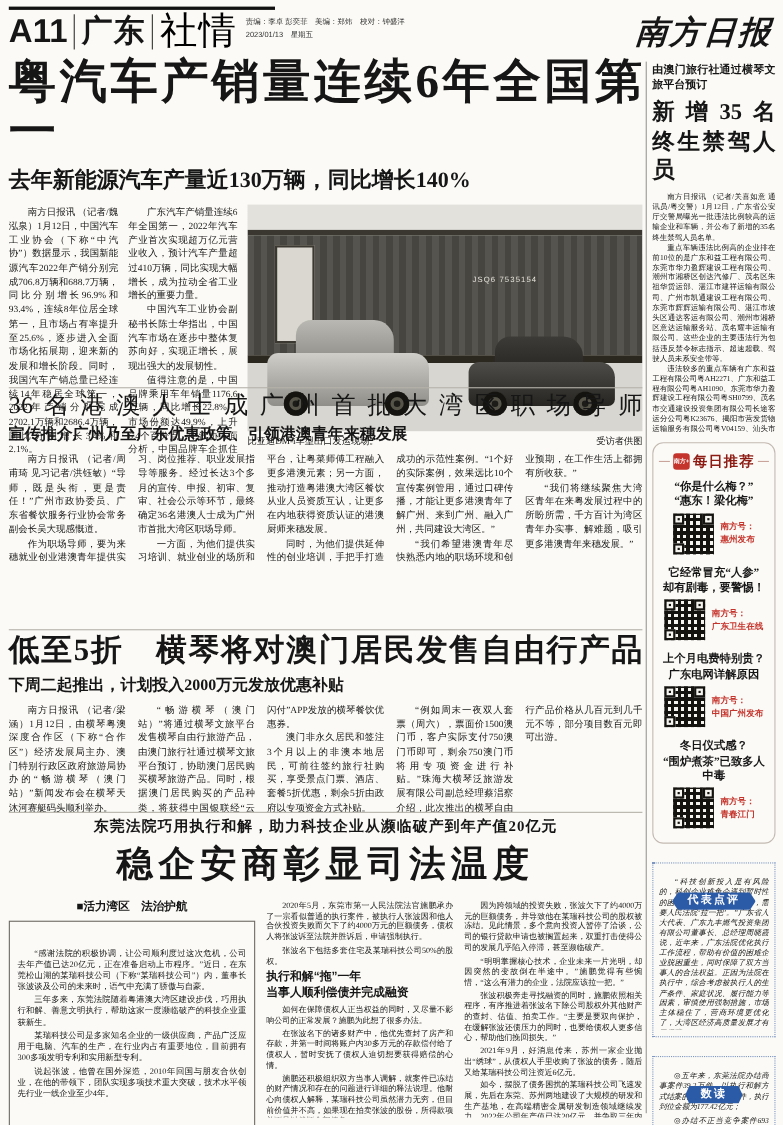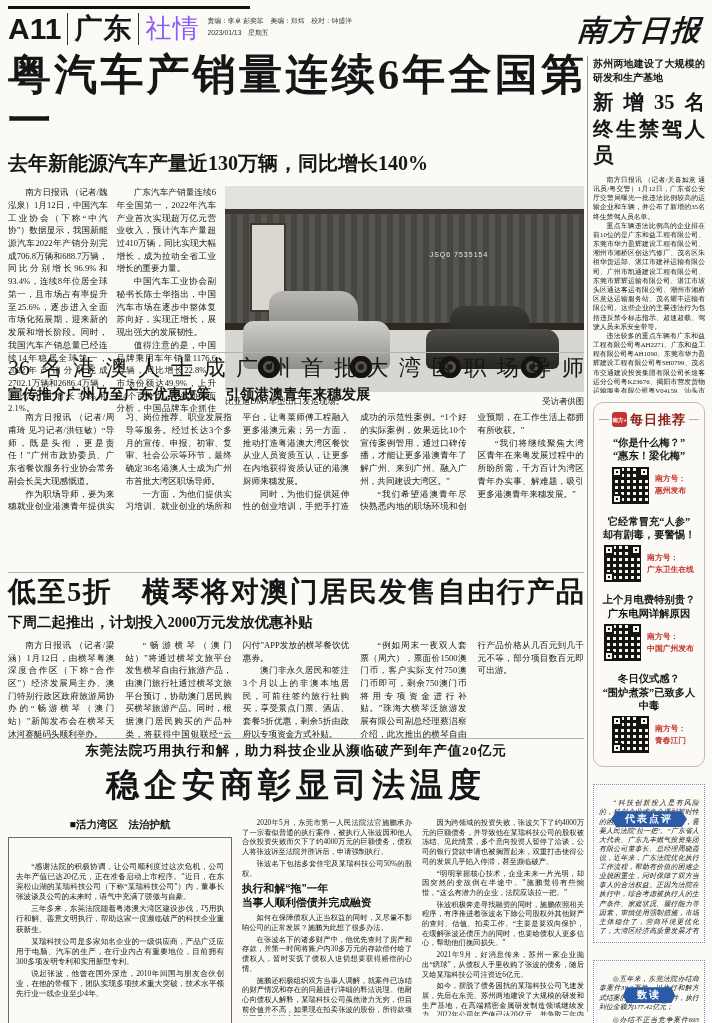--- a/index.html
+++ b/index.html
@@ -4,21 +4,21 @@
 <style>
   html,body{margin:0;padding:0;background:#888;}
   .page{position:relative;width:712px;height:1023px;background:#fbfaf6;margin:0 auto;
         font-family:"Liberation Serif","DejaVu Serif",serif;color:#161616;overflow:hidden;}
   
   .topline{position:absolute;left:8px;top:6px;width:242px;height:3px;background:#111;}
   .masthead{position:absolute;left:8px;top:11px;width:696px;height:40px;display:flex;align-items:flex-start;}
   .mh-pageno{font-family:"Liberation Sans","DejaVu Sans",sans-serif;font-size:30px;font-weight:700;line-height:36px;}
   .mh-bar{width:1px;height:32px;background:#333;margin:2px 6px 0;}
   .mh-section{font-size:28px;font-weight:700;line-height:36px;letter-spacing:1px;}
-  .mh-column{font-size:26px;font-weight:400;color:#8b5cf6;line-height:36px;letter-spacing:1px;}
+  .mh-column{font-size:34px;font-weight:400;color:#000000;line-height:36px;letter-spacing:1px;}
   .mh-credits{font-family:"Liberation Sans","DejaVu Sans",sans-serif;font-size:6.8px;color:#333;
               line-height:1.7;margin:4px 0 0 8px;white-space:nowrap;}
   .mh-logo{margin-left:auto;font-size:29px;font-weight:900;font-style:italic;letter-spacing:2px;
            transform:skewX(-4deg);line-height:38px;margin-right:2px;}
   
   .jfull{text-align:justify;text-align-last:justify;}
   .bodytxt{font-size:8.6px;line-height:1.48;text-align:justify;}
   .bodytxt p,.smalltxt p{margin:0;text-indent:2em;}
   .rule{position:absolute;left:8px;width:576px;border-top:1px solid #b5b2aa;}
   .vrule{position:absolute;left:587px;top:56px;width:1px;height:956px;background:#9a9a94;}
@@ -224,21 +224,21 @@
           <p>因为跨领域的投资失败，张波欠下了约4000万元的巨额债务，并导致他在某瑞科技公司的股权被冻结。见此情景，多个意向投资人暂停了洽谈，公司的银行贷款申请也被搁置起来，双重打击使得公司的发展几乎陷入停滞，甚至濒临破产。</p>
           <p>“明明掌握核心技术，企业未来一片光明，却因突然的变故倒在半途中。”施鹏觉得有些惋惜，“这么有潜力的企业，法院应该拉一把。”</p>
           <p>张波积极奔走寻找融资的同时，施鹏依照相关程序，有序推进着张波名下除公司股权外其他财产的查封、估值、拍卖工作。“主要是要双向保护，在缓解张波还债压力的同时，也要给债权人更多信心，帮助他们挽回损失。”</p>
           <p>2021年9月，好消息传来，苏州一家企业抛出“绣球”，从债权人手里收购了张波的债务，随后又给某瑞科技公司注资近6亿元。</p>
           <p>如今，摆脱了债务困扰的某瑞科技公司飞速发展，先后在东莞、苏州两地建设了大规模的研发和生产基地，在高端精密金属研发制造领域继续发力，2022年公司年产值已达20亿元，并争取三年内上市。</p>
         </div>
     </div>
   </div>
 
   <div class="sidebar">
-    <div class="p-kicker">苏州两地建设了大规模的研发和生产基地</div>
+    <div class="p-kicker">由澳门旅行社通过横琴文旅平台预订</div>
     <div class="p-h">
       <div>新增35名</div>
       <div>终生禁驾人员</div>
     </div>
     <div class="p-body">
         <p>南方日报讯 （记者/关喜如意 通讯员/粤交警）1月12日，广东省公安厅交警局曝光一批违法比例较高的运输企业和车辆，并公布了新增的35名终生禁驾人员名单。</p>
         <p>重点车辆违法比例高的企业排在前10位的是广东和益工程有限公司、东莞市华力盈辉建设工程有限公司、潮州市湘桥区创达汽修厂、茂名区朱祖华货运部、湛江市建祥运输有限公司、广州市凯通建设工程有限公司、东莞市辉辉运输有限公司、湛江市坡头区通达客运有限公司、潮州市湘桥区意达运输服务站、茂名耀丰运输有限公司。这些企业的主要违法行为包括违反禁令标志指示、超速超载、驾驶人员未系安全带等。</p>
         <p>违法较多的重点车辆有广东和益工程有限公司粤AH2271、广东和益工程有限公司粤AH1090、东莞市华力盈辉建设工程有限公司粤SH0799、茂名市交通建设投资集团有限公司长途客运分公司粤K23676、揭阳市营发货物运输服务有限公司粤V04159、汕头市泰盛昌运输有限公司粤D66650、东莞市耀能运输有限公司粤3C1832、揭阳市日源运输有限公司粤VC2863、汕头市顺悦运输服务有限公司粤D49436、茂名区东相华货运部粤K89699。</p>
       </div>
 

